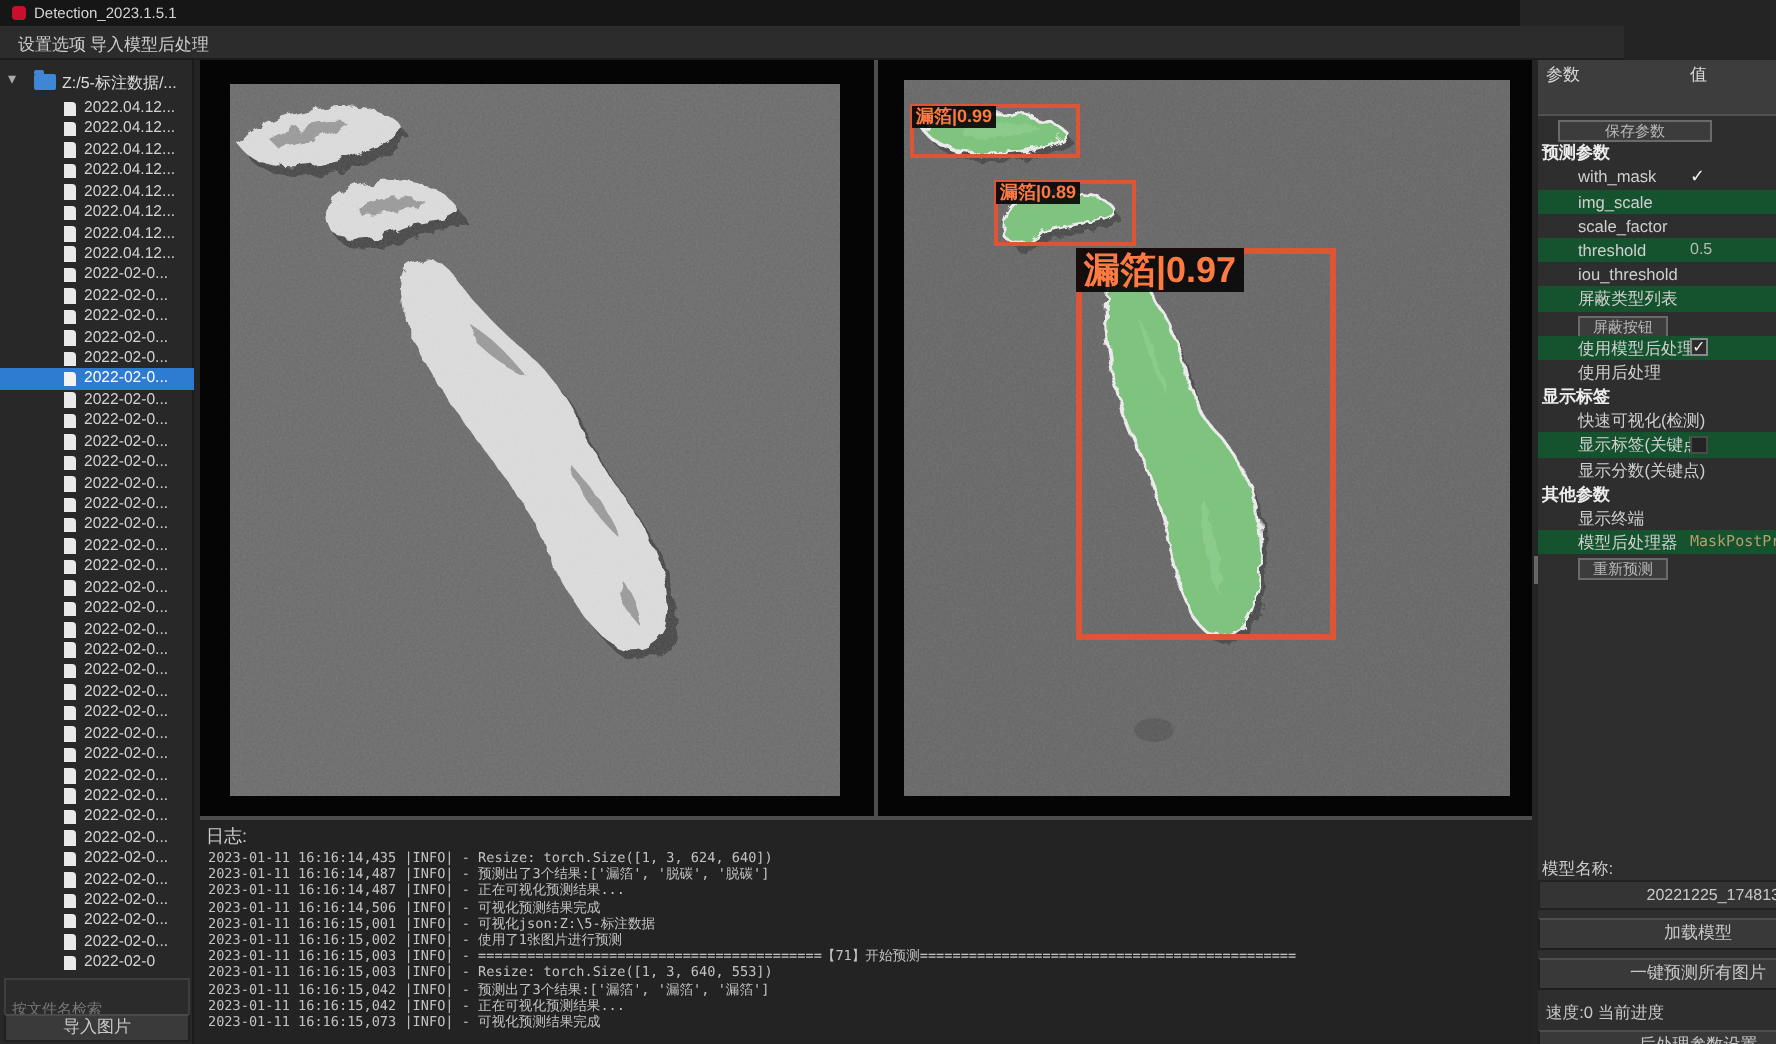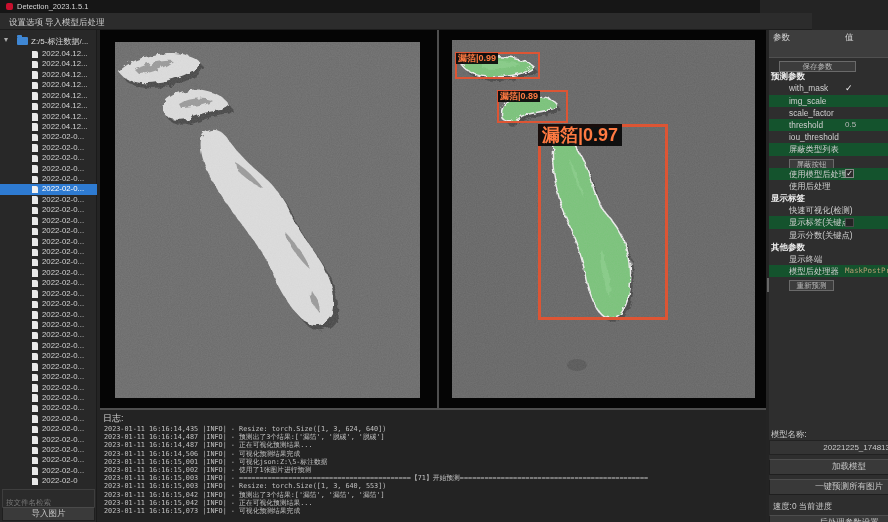--- a/index.html
+++ b/index.html
@@ -25,21 +25,21 @@
   .folder{position:absolute;left:17px;top:2px;width:11px;height:8px;background:#3f87d4;border-radius:1px;}
   .folder:before{content:"";position:absolute;left:0;top:-2px;width:5px;height:2px;background:#3f87d4;border-radius:1px 1px 0 0;}
   .tree-root-label{position:absolute;left:31px;top:1px;font-size:8px;color:#dddddd;}
   .tree-list{position:absolute;left:0;top:19px;width:97px;height:469px;overflow:hidden;}
   .titem{position:relative;height:10.43px;line-height:10.43px;white-space:nowrap;}
   .titem.sel{background:#2e7bd2;}
   .ficon{position:absolute;left:32px;top:1.5px;width:6px;height:7.5px;background:#e9e9e9;border-radius:0 2px 0 0;}
   .titem.sel .ficon{background:#f2f2f2;}
   .tlbl{position:absolute;left:42px;top:0;font-size:7.8px;color:#d2d2d2;}
   .titem.sel .tlbl{color:#ffffff;}
-  .tree-search{position:absolute;left:2px;top:459px;width:93px;height:14px;background:#2b2b2b;border:1px solid #3e3e3e;color:#cccccc;font-size:7.5px;padding:12px 3px;font-family:inherit;}
+  .tree-search{position:absolute;left:2px;top:459px;width:93px;height:31px;background:#2b2b2b;border:1px solid #3e3e3e;color:#cccccc;font-size:7.5px;padding:0 3px;font-family:inherit;}
   .tree-search::placeholder{color:#787878;}
   .import-btn{position:absolute;left:2px;top:477px;width:93px;height:14px;background:#3a3a3a;border:1px solid #1f1f1f;border-top-color:#4a4a4a;color:#c8c8c8;font-size:8.5px;font-family:inherit;}
 
   
   .viewer{position:absolute;left:100px;top:30px;width:666px;height:378px;background:#060606;}
   .img-panel{position:absolute;top:0;height:378px;background:#050505;}
   .img-panel.pl{left:0;width:337px;}
   .img-panel.pr{left:339px;width:327px;}
   .vdivider{position:absolute;left:337px;top:0;width:2px;height:378px;background:#4e4e4e;}
   .hline-bottom{position:absolute;left:0;top:378px;width:666px;height:2px;background:#4e4e4e;}

